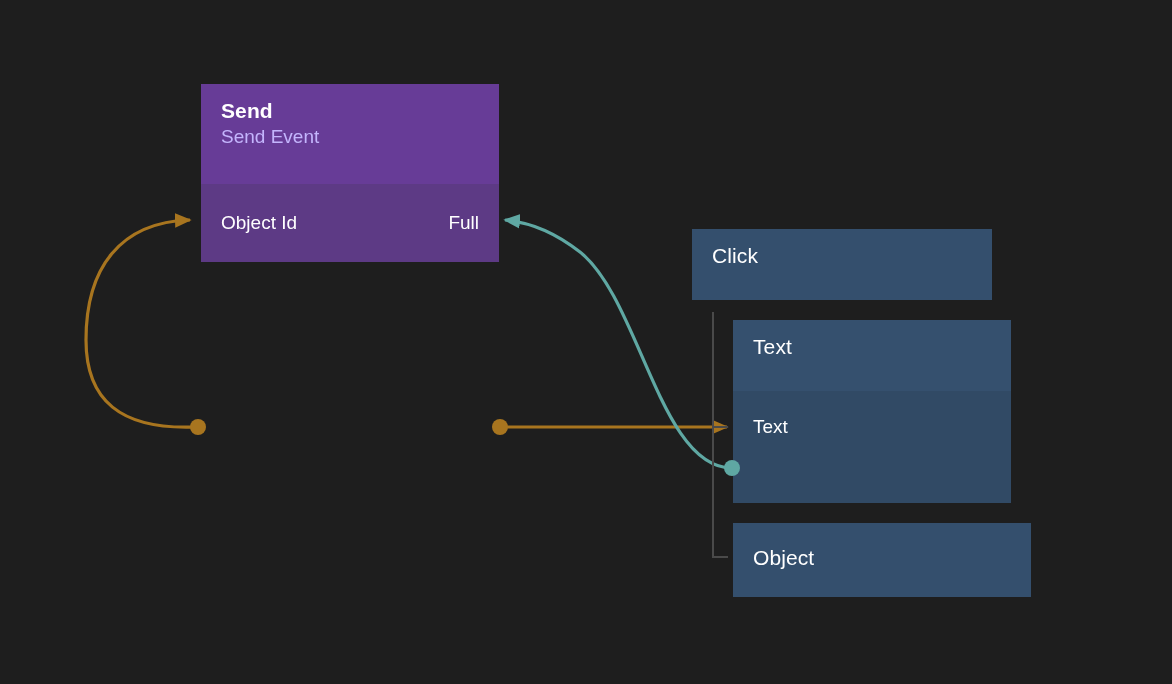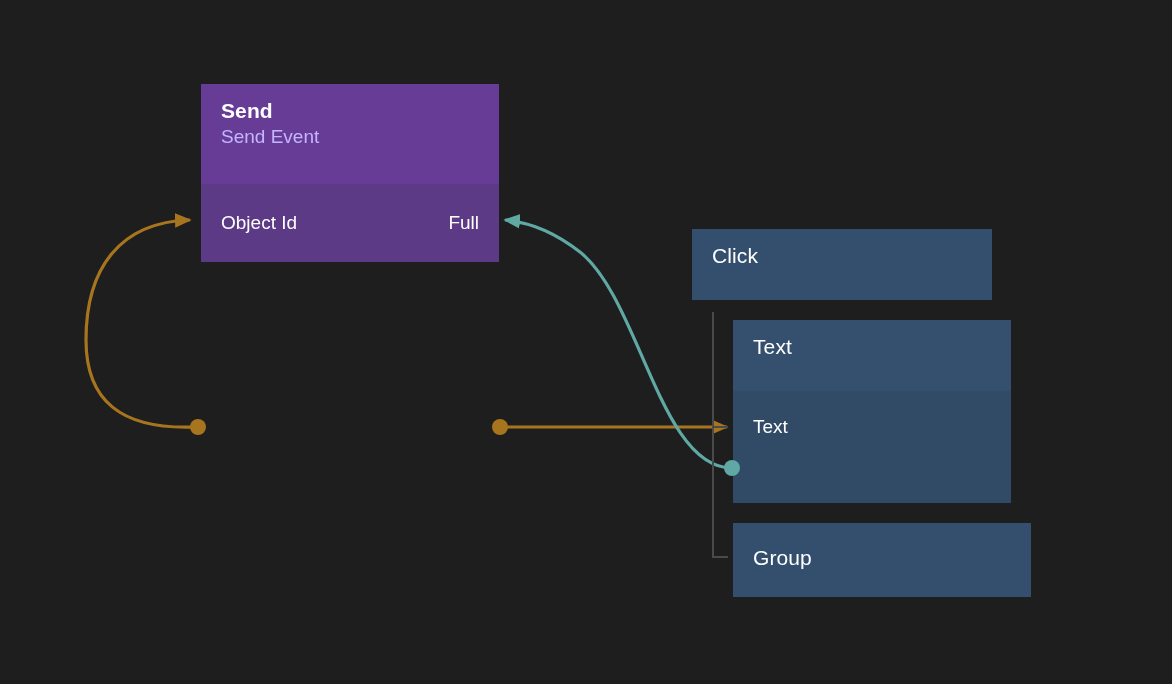--- a/index.html
+++ b/index.html
@@ -205,17 +205,17 @@
       <div class="port-row">
         <span class="port-label-in">Text</span>
       </div>
     </div>
   </div>
 
   <div class="port-dot teal" style="left:724px; top:460px;"></div>
 
   <div class="node" id="node-button">
     <div class="node-header">
-      <div class="node-title light">Group</div>
+      <div class="node-title light">Object</div>
     </div>
   </div>
 
 </div>
 
 </body></html>

